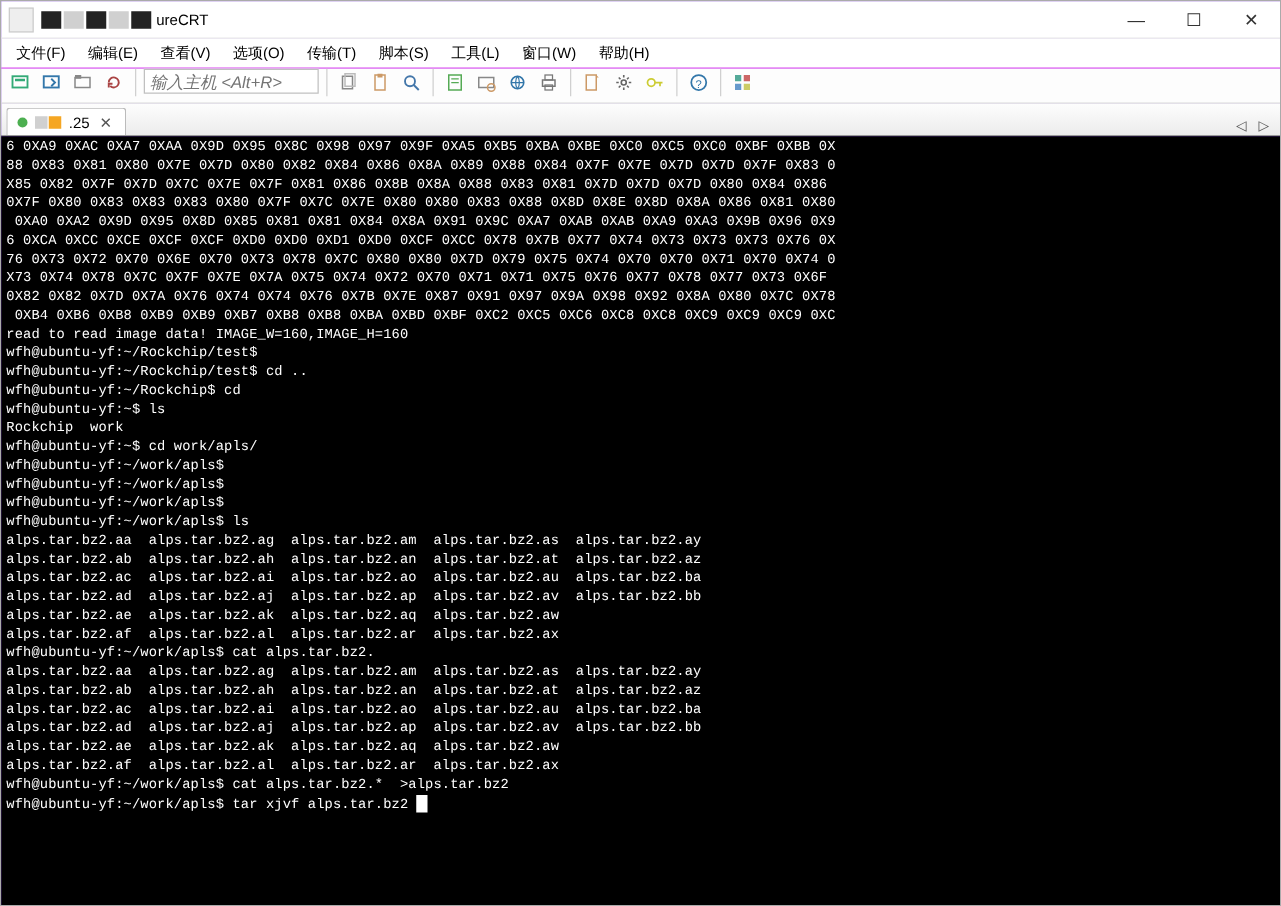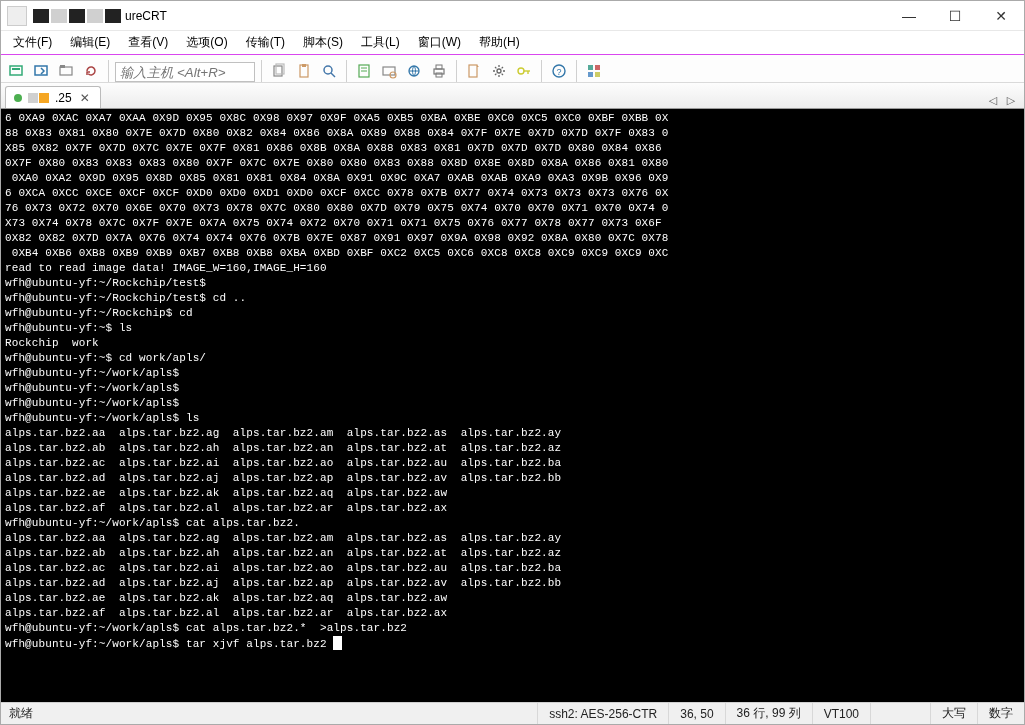--- a/index.html
+++ b/index.html
@@ -8,21 +8,21 @@
   .titlebar { height: 30px; display: flex; align-items: center; background: #fff; border-bottom: 1px solid #e8e8e8; }
   .titlebar .icon-box { width: 20px; height: 20px; margin-left: 6px; display: inline-block; background: #eee; border: 1px solid #ccc; }
   .titlebar .mosaic { margin-left: 6px; display: flex; gap:2px; }
   .titlebar .mosaic span { width: 16px; height: 14px; background: #222; display:inline-block; }
   .titlebar .mosaic span.light { background: #d0d0d0; }
   .titlebar .title { margin-left: 4px; color: #000; }
   .titlebar .spacer { flex: 1; }
   .win-btn { width: 46px; height: 30px; text-align: center; line-height: 30px; font-size: 14px; color: #333; }
   .menubar { height: 24px; display: flex; align-items: center; padding: 0 6px; gap: 6px; background: #fff; border-bottom: 1px solid #d946ef; }
   .menubar .menu-item { padding: 2px 6px; color: #000; }
-  .toolbar { height: 28px; display: flex; align-items: flex-end; padding: 0 4px; gap: 3px; background: #fdfdfd; border-bottom: 1px solid #dadada; }
+  .toolbar { height: 28px; display: flex; align-items: flex-start; padding: 0 4px; gap: 3px; background: #fdfdfd; border-bottom: 1px solid #dadada; }
   .tool-btn { width: 22px; height: 22px; display: flex; align-items: center; justify-content: center; border: 1px solid transparent; border-radius: 2px; }
   .tool-btn svg { width: 16px; height: 16px; }
   .tool-sep { width: 1px; height: 22px; background: #d0d0d0; margin: 0 3px; }
   .host-input { width: 140px; height: 20px; border: 1px solid #c0c0c0; padding: 0 4px; color: #888; font-style: italic; background: #fff; }
   .tabstrip { height: 26px; background: linear-gradient(#fdfdfd,#ececec); display: flex; align-items: flex-end; padding: 0 4px; border-bottom: 1px solid #999; }
   .tab { height: 22px; padding: 0 8px; display: flex; align-items: center; gap: 6px; background: #fff; border: 1px solid #bbb; border-bottom: none; border-radius: 3px 3px 0 0; font-size: 12px; }
   .tab .led { width: 8px; height: 8px; border-radius: 50%; background: #4caf50; display:inline-block; }
   .tab .mosaic2 { display:flex; gap:1px; }
   .tab .mosaic2 span { width:10px; height:10px; display:inline-block; }
   .tab .mosaic2 .a{ background:#d0d0d0;} .tab .mosaic2 .b{ background:#f5a623;}
@@ -224,24 +224,14 @@
 wfh@ubuntu-yf:~/work/apls$ cat alps.tar.bz2.
 alps.tar.bz2.aa  alps.tar.bz2.ag  alps.tar.bz2.am  alps.tar.bz2.as  alps.tar.bz2.ay
 alps.tar.bz2.ab  alps.tar.bz2.ah  alps.tar.bz2.an  alps.tar.bz2.at  alps.tar.bz2.az
 alps.tar.bz2.ac  alps.tar.bz2.ai  alps.tar.bz2.ao  alps.tar.bz2.au  alps.tar.bz2.ba
 alps.tar.bz2.ad  alps.tar.bz2.aj  alps.tar.bz2.ap  alps.tar.bz2.av  alps.tar.bz2.bb
 alps.tar.bz2.ae  alps.tar.bz2.ak  alps.tar.bz2.aq  alps.tar.bz2.aw
 alps.tar.bz2.af  alps.tar.bz2.al  alps.tar.bz2.ar  alps.tar.bz2.ax
 wfh@ubuntu-yf:~/work/apls$ cat alps.tar.bz2.*  &gt;alps.tar.bz2
 wfh@ubuntu-yf:~/work/apls$ tar xjvf alps.tar.bz2 <span class="cursor"></span></div>
 
-  <div class="statusbar">
-    <div class="cell">就绪</div>
-    <div class="cell">ssh2: AES-256-CTR</div>
-    <div class="cell">36, 50</div>
-    <div class="cell">36 行, 99 列</div>
-    <div class="cell">VT100</div>
-    <div class="cell" style="width:60px"></div>
-    <div class="cell">大写</div>
-    <div class="cell">数字</div>
-  </div>
 
 </div>
 
 </body></html>

